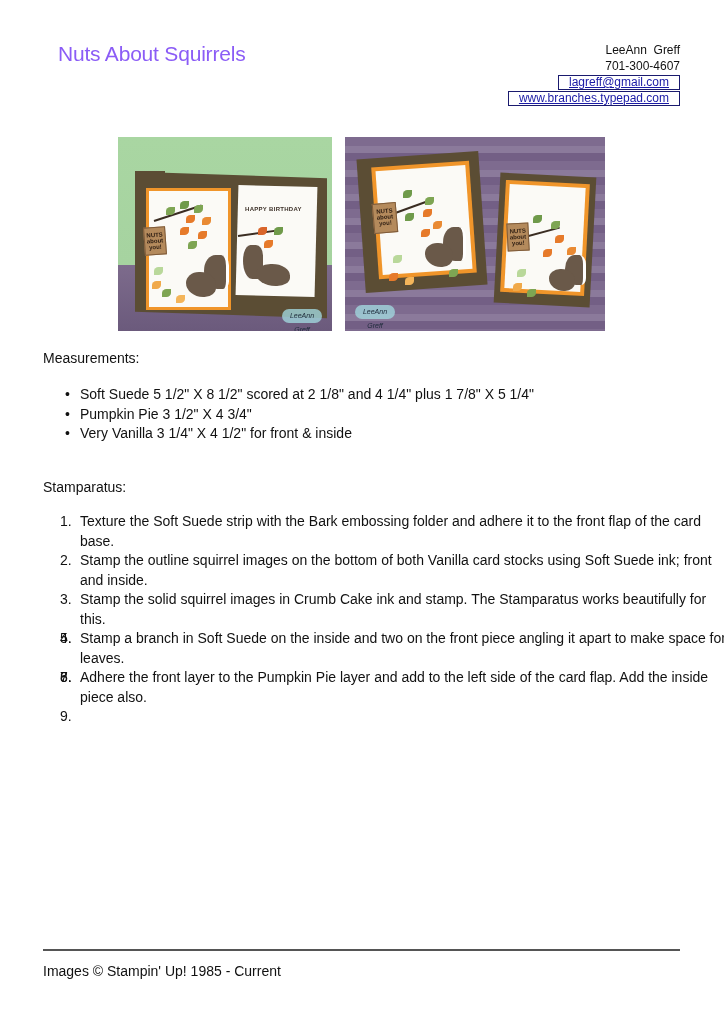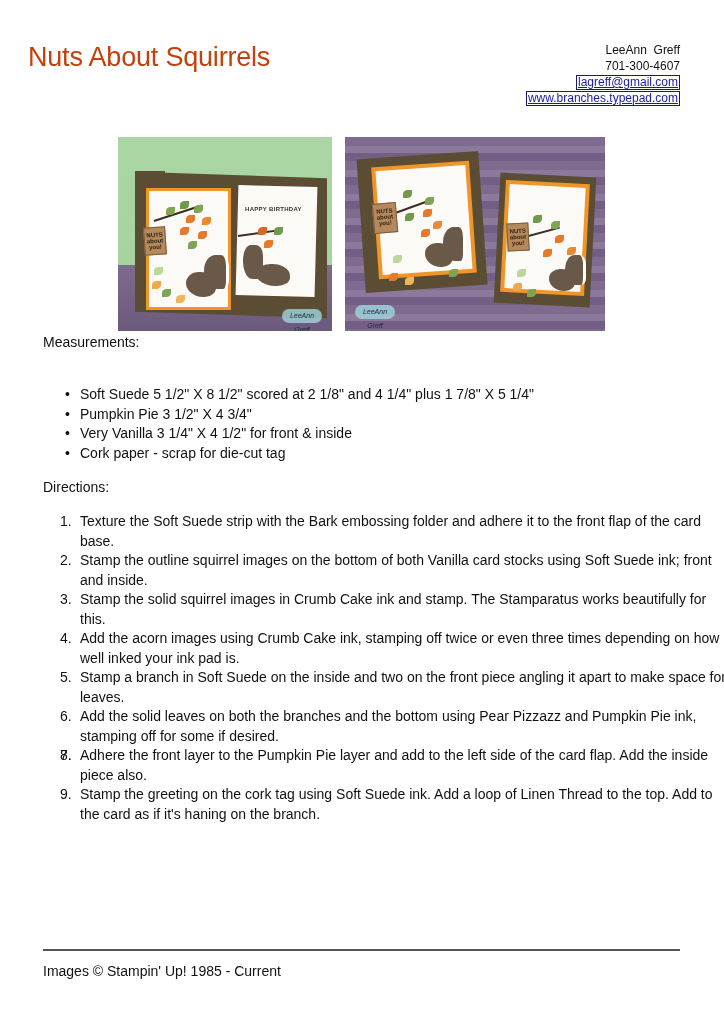--- a/index.html
+++ b/index.html
@@ -2,30 +2,30 @@
 <html><head>
 <meta charset="utf-8">
 <style>
   html, body { margin: 0; padding: 0; }
   body {
     width: 724px; height: 1024px; background: #ffffff;
     font-family: "Liberation Sans", "DejaVu Sans", sans-serif;
     color: #111; position: relative; overflow: hidden;
   }
   .title {
-    position: absolute; left: 28px; top: 42px;
-    font-size: 27px; font-weight: normal; letter-spacing: -0.2px; color: #c2410c;
+    position: absolute; left: 58px; top: 42px;
+    font-size: 21px; font-weight: normal; letter-spacing: -0.2px; color: #8b5cf6;
   }
   .contact {
     position: absolute; right: 44px; top: 42px; text-align: right;
     font-size: 12px; line-height: 16px;
   }
   .contact .link {
     display: inline-block; color: #1a1aa6; text-decoration: underline;
-    border: 1px solid #1a1a6e; padding: 0 1px; line-height: 13px; margin-top: 1px;
+    border: 1px solid #1a1a6e; padding: 0 10px; line-height: 13px; margin-top: 1px;
   }
   .photos { position: absolute; top: 137px; left: 0; width: 724px; height: 194px; }
   .photo { position: absolute; top: 0; height: 194px; overflow: hidden; }
   .photo-1 { left: 118px; width: 214px; background: linear-gradient(#a9d6a2 0%, #a6d3a0 66%, #7d6b8c 66%, #6b5a7c 100%); }
   .photo-2 { left: 345px; width: 260px; background: repeating-linear-gradient(180deg, #7e6b8f 0 9px, #8b7a9b 9px 16px, #735f85 16px 24px); }
   .cardbase { position: absolute; background: #5b4d34; }
   .pumpkin { position: absolute; background: #f0952a; }
   .vanilla { position: absolute; background: #fbfaf6; }
   .greeting { position: absolute; font-size: 6px; font-weight: bold; color: #3b2f27; letter-spacing: 0.3px; }
   .tag { position: absolute; background: #b48a5c; border: 1px solid #7e5b3a; font-size: 6px; color: #2d1d12; text-align: center; font-weight: bold; line-height: 6px; padding-top: 4px; }
@@ -133,37 +133,36 @@
     <div class="squirrel" style="left:80px;top:106px;width:28px;height:24px;"></div>
     <div class="tail" style="left:220px;top:118px;width:18px;height:30px;"></div>
     <div class="squirrel" style="left:204px;top:132px;width:26px;height:22px;"></div>
 
     <div class="tag" style="left:28px;top:66px;width:22px;height:24px;transform:rotate(-5deg);"><span>NUTS about you!</span></div>
     <div class="tag" style="left:162px;top:86px;width:20px;height:22px;transform:rotate(-3deg);"><span>NUTS about you!</span></div>
     <div class="watermark" style="left:10px;top:168px;">LeeAnn Greff</div>
   </div>
 </div>
 
-<div class="section-label" style="top:334px;">Measurements:</div>
+<div class="section-label" style="top:350px;">Measurements:</div>
 
 <ul class="materials">
   <li>Soft Suede 5 1/2" X 8 1/2" scored at 2 1/8" and 4 1/4" plus 1 7/8" X 5 1/4"</li>
   <li>Pumpkin Pie 3 1/2" X 4 3/4"</li>
   <li>Very Vanilla 3 1/4" X 4 1/2" for front &amp; inside</li>
-  <li>Cork paper - scrap for die-cut tag</li>
 </ul>
 
-<div class="section-label" style="top:479px;">Directions:</div>
+<div class="section-label" style="top:479px;">Stamparatus:</div>
 
 <ol class="steps">
   <li><span class="num">1.</span><span>Texture the Soft Suede strip with the Bark embossing folder and adhere it to the front flap of the card base.</span></li>
   <li><span class="num">2.</span><span>Stamp the outline squirrel images on the bottom of both Vanilla card stocks using Soft Suede ink; front and inside.</span></li>
   <li><span class="num">3.</span><span>Stamp the solid squirrel images in Crumb Cake ink and stamp. The Stamparatus works beautifully for this.</span></li>
-  <li><span class="num">4.</span><span>Add the acorn images using Crumb Cake ink, stamping off twice or even three times depending on how well inked your ink pad is.</span></li>
+  <li><span class="num">4.</span></li>
   <li><span class="num">5.</span><span>Stamp a branch in Soft Suede on the inside and two on the front piece angling it apart to make space for leaves.</span></li>
-  <li><span class="num">6.</span><span>Add the solid leaves on both the branches and the bottom using Pear Pizzazz and Pumpkin Pie ink, stamping off for some if desired.</span></li>
+  <li><span class="num">6.</span></li>
   <li><span class="num">7.</span></li>
   <li><span class="num">8.</span><span>Adhere the front layer to the Pumpkin Pie layer and add to the left side of the card flap.  Add the inside piece also.</span></li>
-  <li><span class="num">9.</span><span>Stamp the greeting on the cork tag using Soft Suede ink.  Add a loop of Linen Thread to the top. Add to the card as if it's haning on the branch.</span></li>
+  <li><span class="num">9.</span></li>
 </ol>
 
 <div class="rule"></div>
 <div class="footer">Images © Stampin' Up! 1985 - Current</div>
 
 </body></html>

